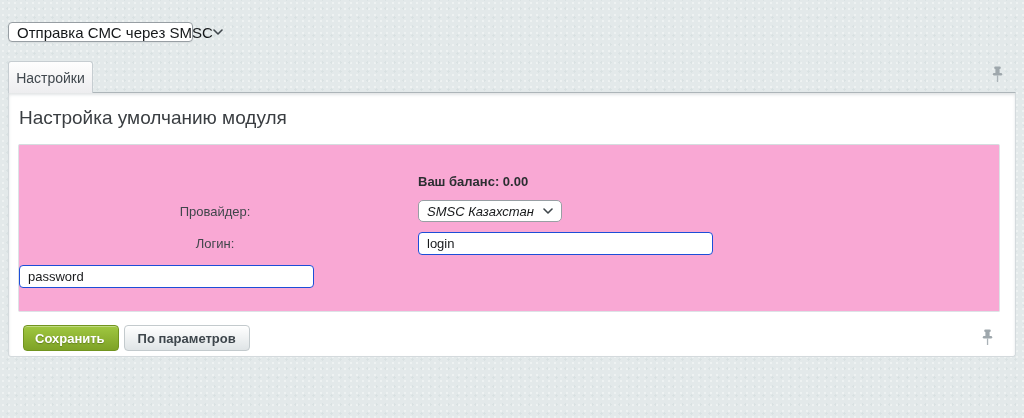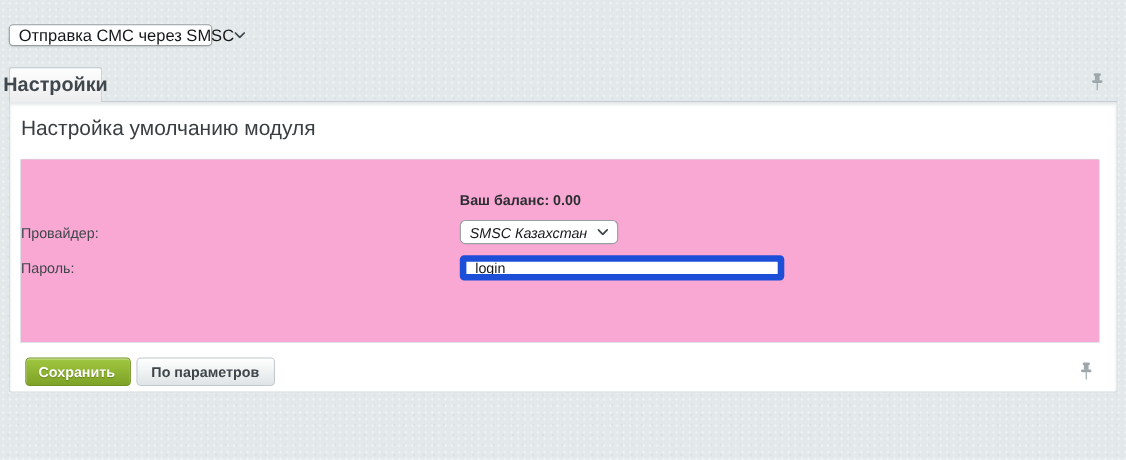--- a/index.html
+++ b/index.html
@@ -29,21 +29,21 @@
   
   .tab{
     position:absolute;left:8px;top:61px;width:85px;height:32px;
     box-sizing:border-box;
     background:linear-gradient(#fefefe,#ededef);
     border:1px solid #c6cdd1;border-bottom:none;
     border-radius:3px 3px 0 0;
     display:flex;align-items:center;justify-content:center;
     z-index:3;
   }
-  .tab .txt{font-size:18px;font-weight:bold;color:#40484e;}
+  .tab .txt{font-size:14px;font-weight:normal;color:#40484e;}
   .pin{position:absolute;width:13px;height:17px;cursor:pointer;}
   .pin-top{left:991px;top:66px;}
   .pin-bottom{left:981px;top:329px;}
 
   
   .panel{
     position:absolute;left:8px;top:92px;width:1008px;height:265px;
     box-sizing:border-box;background:#fff;
     border:1px solid #d4dadd;border-top:1px solid #adb5b9;
     border-radius:0 0 3px 3px;
@@ -56,33 +56,33 @@
   }
   .form-box{
     position:absolute;left:9px;top:51px;width:982px;height:168px;
     box-sizing:border-box;background:#f9a8d4;
     border:1px solid #dde3e6;border-top-color:#d5dcdf;border-radius:2px;
     padding-top:29px;
   }
   .frow{display:flex;align-items:center;margin:0 0 10px 0;}
   .frow.last{margin-bottom:11px;}
   .flabel{
-    width:392px;flex:0 0 392px;text-align:left;padding-right:7px;
+    width:392px;flex:0 0 392px;text-align:center;padding-right:7px;
     font-size:13px;color:#40464b;
   }
   .balance{font-size:13px;font-weight:bold;color:#2b2e31;line-height:16px;}
   .fake-select{
     height:22px;box-sizing:border-box;background:#fff;
     border:1px solid #989fa4;border-radius:5px;
     display:flex;align-items:center;padding:0 8px;cursor:default;font-style:italic;
   }
   .fake-select .txt{font-size:13px;color:#17191b;margin-right:9px;white-space:nowrap;}
   .tinput{
     width:295px;height:23px;box-sizing:border-box;
-    border:6px solid #1d4ed8;border-radius:4px;background:#fff;
+    border:1px solid #1d4ed8;border-radius:4px;background:#fff;
     font-family:"Liberation Sans","DejaVu Sans",sans-serif;
     font-size:13px;color:#17191b;padding:0 8px;outline:none;
   }
   
   .btn-row{position:absolute;left:14px;top:232px;display:flex;}
   .btn{
     height:26px;box-sizing:border-box;border-radius:4px;
     font-size:13px;font-weight:bold;padding:0 13px;
     display:flex;align-items:center;justify-content:center;cursor:pointer;
   }
@@ -137,25 +137,26 @@
         <label class="flabel">Провайдер:</label>
         <div class="fake-select">
           <span class="txt">SMSC Казахстан</span>
           <svg class="chev" viewBox="0 0 10 6">
             <polyline points="1,1 5,5 9,1" fill="none" stroke="#3f464b" stroke-width="1.6" stroke-linecap="round" stroke-linejoin="round"></polyline>
           </svg>
         </div>
       </div>
 
       <div class="frow">
-        <label class="flabel">Пароль:</label>
+        <label class="flabel">Логин:</label>
         <input class="tinput" type="text" value="login" style="">
       </div>
 
       <div class="frow last">
+        <input class="tinput" type="text" value="password" style="">
       </div>
 
     </div>
 
     <div class="btn-row">
       <button class="btn btn-save">Сохранить</button>
       <button class="btn btn-default">По параметров</button>
     </div>
   </div>
 

